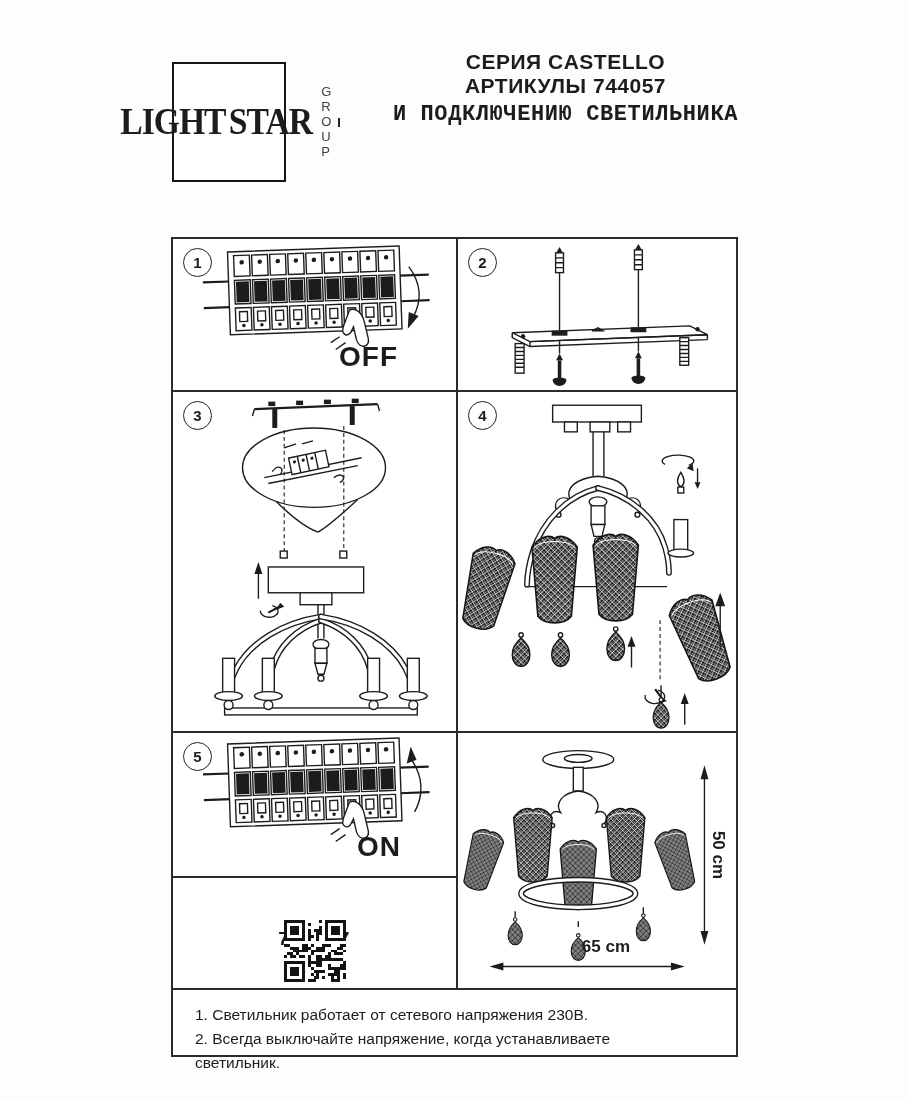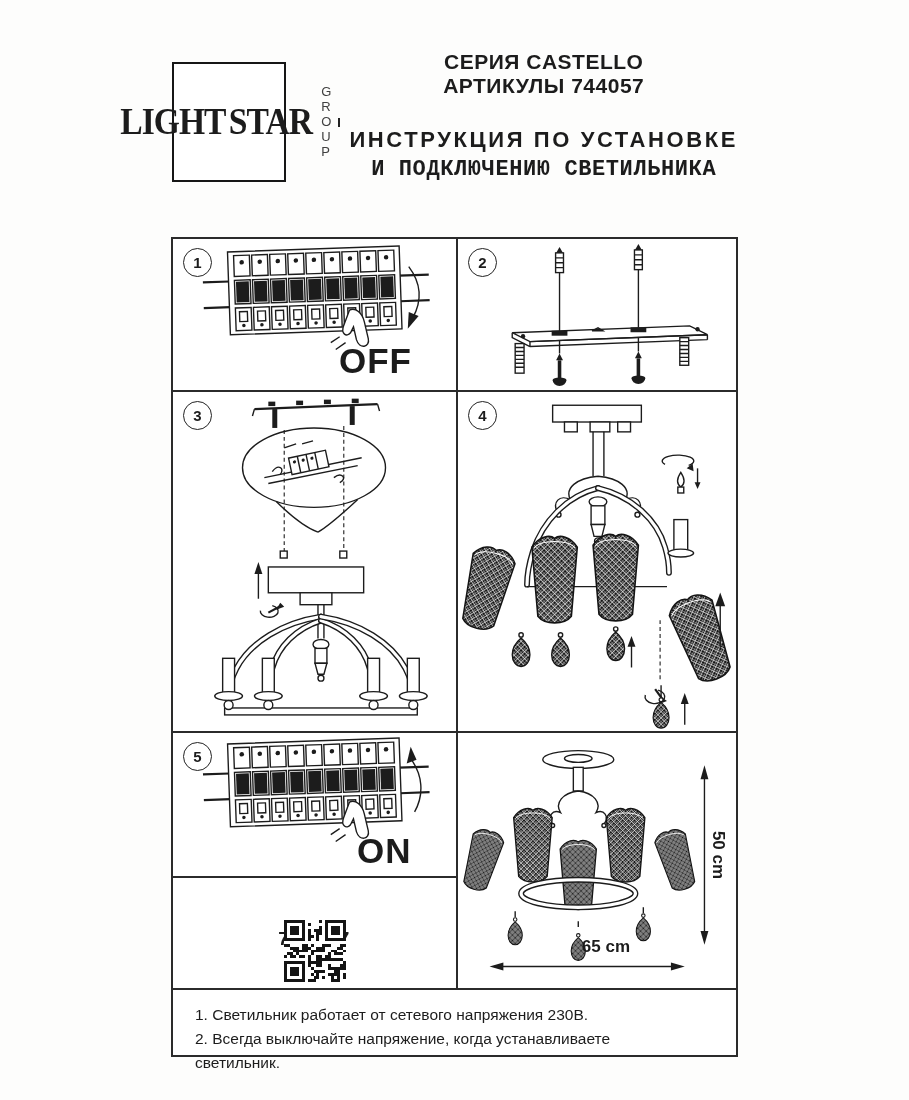--- a/index.html
+++ b/index.html
@@ -34,21 +34,21 @@
   .c3{left:0;top:153px;width:285px;height:341px;}
   .c4{left:285px;top:153px;right:0;height:341px;}
   .c5{left:0;top:494px;width:285px;height:145px;}
   .cQR{left:0;top:639px;width:285px;height:112px;}
   .cDims{left:285px;top:494px;right:0;height:257px;}
   .cNotes{left:0;top:751px;width:535px;height:65px;}
   .stepnum{position:absolute;left:10px;top:9px;width:27px;height:27px;border:1.5px solid #232323;
     border-radius:50%;display:flex;align-items:center;justify-content:center;
     font-size:15px;font-weight:700;background:#fff;z-index:2;}
   .cell svg.ill{position:absolute;left:0;top:0;width:100%;height:100%;}
-  .switch-label{position:absolute;font-size:35px;font-weight:600;letter-spacing:1px;}
+  .switch-label{position:absolute;font-size:28px;font-weight:600;letter-spacing:1px;}
   .lbl-off{left:166px;top:102px;}
   .lbl-on{left:184px;top:98px;}
   
   .qr-article{position:absolute;left:0;right:0;top:14px;text-align:center;
     font-size:19px;font-weight:700;letter-spacing:1.5px;margin-top:36px;}
   .qr-wrap{position:absolute;left:0;right:0;top:42px;display:flex;justify-content:center;}
   
   .dim-label-v{position:absolute;left:236px;top:112px;transform:rotate(90deg);
     font-size:17px;font-weight:700;white-space:nowrap;}
   .dim-label-h{position:absolute;left:88px;top:204px;width:84px;text-align:right;
@@ -124,21 +124,20 @@
   <div class="logo-flag">
     <span style="background:#2f9e48"></span>
     <span style="background:#ffffff"></span>
     <span style="background:#c1272d"></span>
   </div>
 </div>
 
 <div class="header-block">
   <div class="h-series">СЕРИЯ CASTELLO</div>
   <div class="h-articles">АРТИКУЛЫ 744057</div>
-  <div class="h-instr1">ИНСТРУКЦИЯ ПО УСТАНОВКЕ</div>
   <div class="h-instr2">И ПОДКЛЮЧЕНИЮ СВЕТИЛЬНИКА</div>
 </div>
 
 <div class="grid">
 
   <div class="cell c1 bR bB">
     <div class="stepnum">1</div>
     <svg class="ill" viewBox="0 0 285 153">
       <g transform="translate(60,14)">
         <use href="#breaker"></use>

